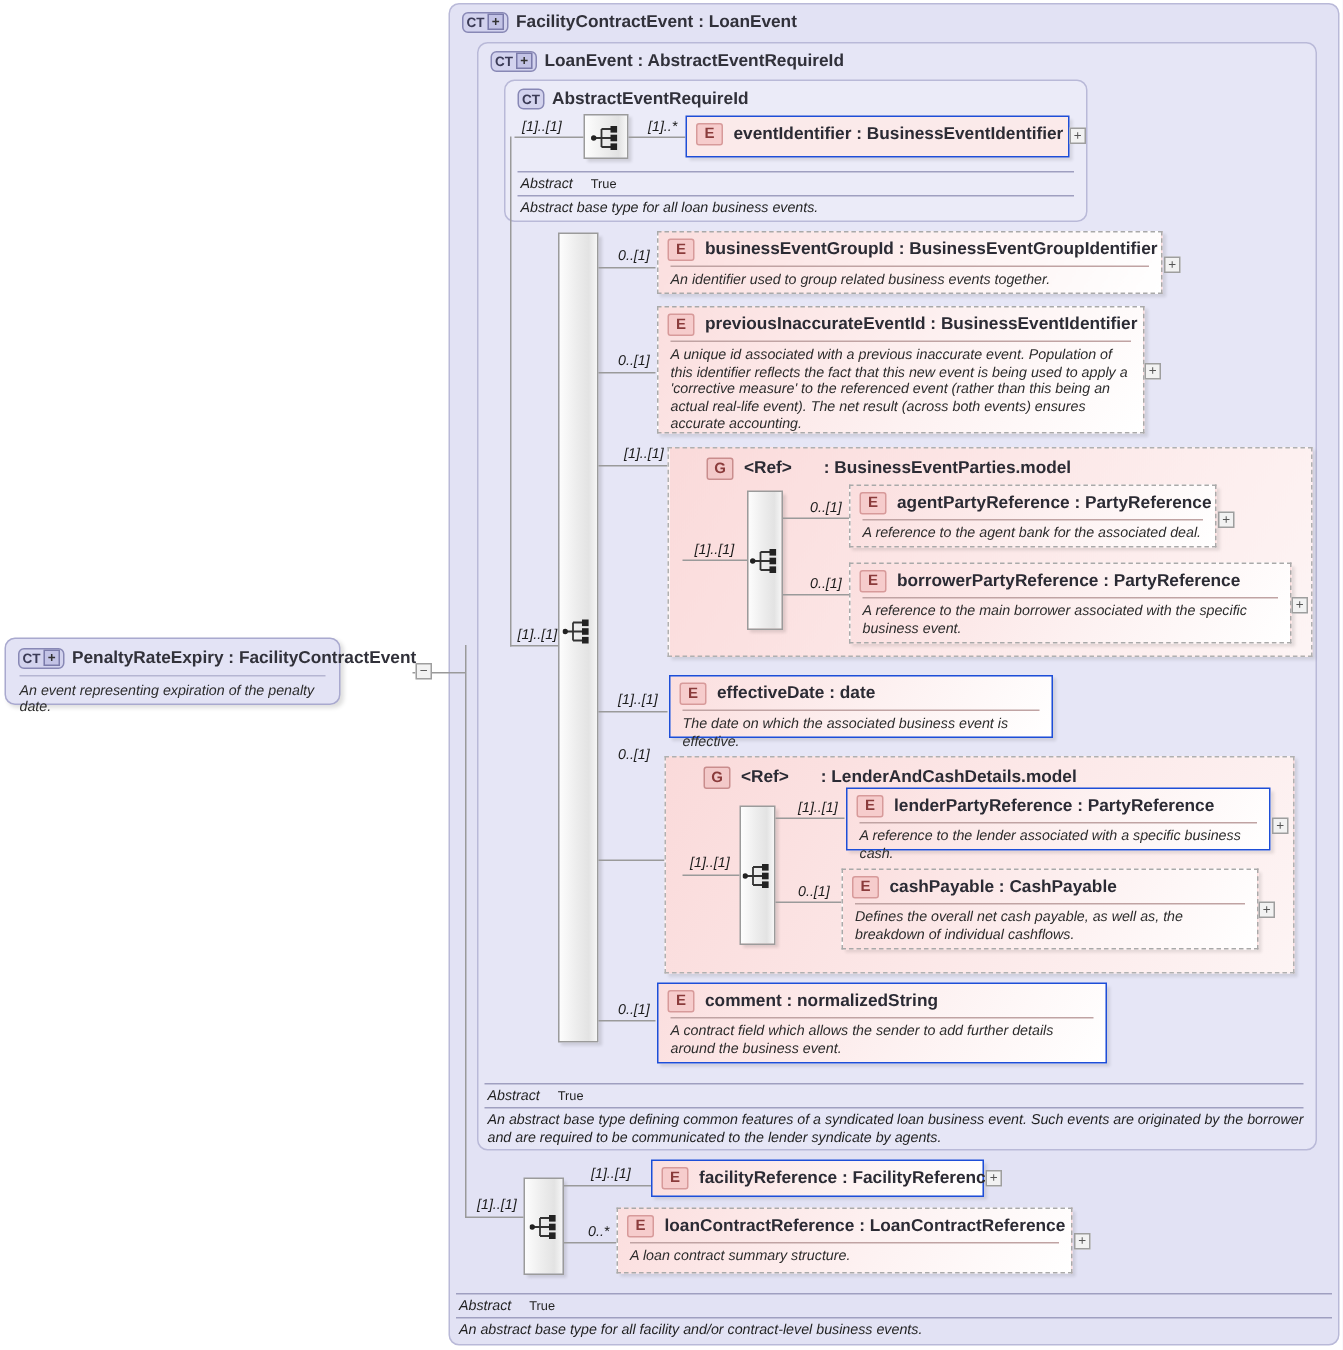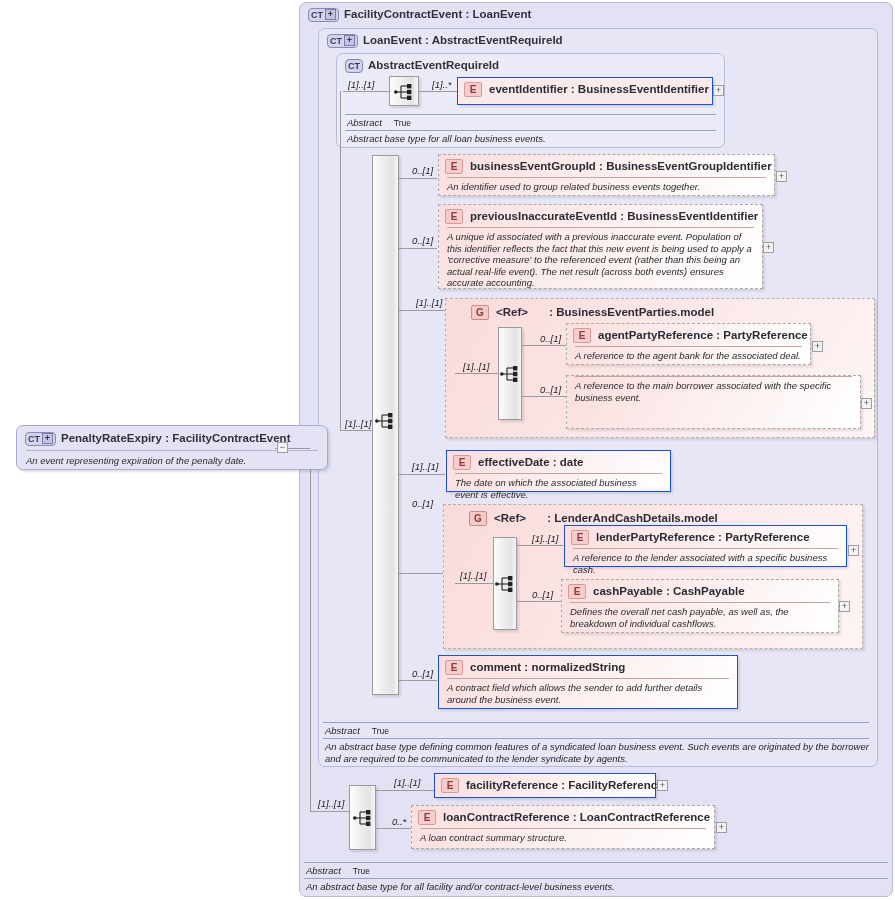--- a/index.html
+++ b/index.html
@@ -303,28 +303,33 @@
       <span>PartyReference</span>
     </div>
     <div class="el-rule"></div>
     <div class="el-doc">A reference to the agent bank for the associated deal.</div>
   </div>
   <div class="exp" style="left:812px;top:341px;"></div>
 
   <div class="ln lnh" style="left:522px;top:396px;width:44px;"></div>
   <div class="card" style="left:540px;top:384px;">0..[1]</div>
   <div class="el opt grad" style="left:566px;top:375px;width:295px;height:54px;">
+    <div class="el-head">
+      <span class="badge-e">E</span><span>borrowerPartyReference</span>
+      <span>:</span>
+      <span>PartyReference</span>
+    </div>
     <div class="el-rule"></div>
     <div class="el-doc">A reference to the main borrower associated with the specific business event.</div>
   </div>
   <div class="exp" style="left:861px;top:398px;"></div>
 
   <div class="ln lnh" style="left:399px;top:474px;width:46px;"></div>
   <div class="card" style="left:412px;top:461px;">[1]..[1]</div>
-  <div class="el grad" style="left:446px;top:450px;width:225px;height:42px;">
+  <div class="el grad" style="left:446px;top:450px;width:256px;height:42px;">
     <div class="el-head">
       <span class="badge-e">E</span><span>effectiveDate</span>
       <span>:</span>
       <span>date</span>
     </div>
     <div class="el-rule"></div>
     <div class="el-doc">The date on which the associated business event is effective.</div>
   </div>
 
   <div class="ln lnh" style="left:399px;top:573px;width:44px;"></div>
@@ -442,21 +447,21 @@
 
   <div class="absrow" style="left:304px;top:862px;width:584px;">
     <div class="line"></div>
     <div class="kv">
       <span class="k">Abstract</span><span class="v">True</span>
     </div>
     <div class="line"></div>
     <div class="desc">An abstract base type for all facility and/or contract-level business events.</div>
   </div>
 
-  <div class="mainel" style="left:16px;top:425px;width:312px;height:45px;">
+  <div class="mainel" style="left:3px;top:425px;width:224px;height:45px;">
     <div class="mainel-head">
       <span class="badge-ct"><span>CT</span><span class="plus"></span></span><span>PenaltyRateExpiry</span>
       <span>:</span>
       <span>FacilityContractEvent</span>
     </div>
     <div class="mainel-rule"></div>
     <div class="mainel-doc">An event representing expiration of the penalty date.</div>
   </div>
 
   <div class="ln lnh" style="left:275px;top:448px;width:2px;"></div>

